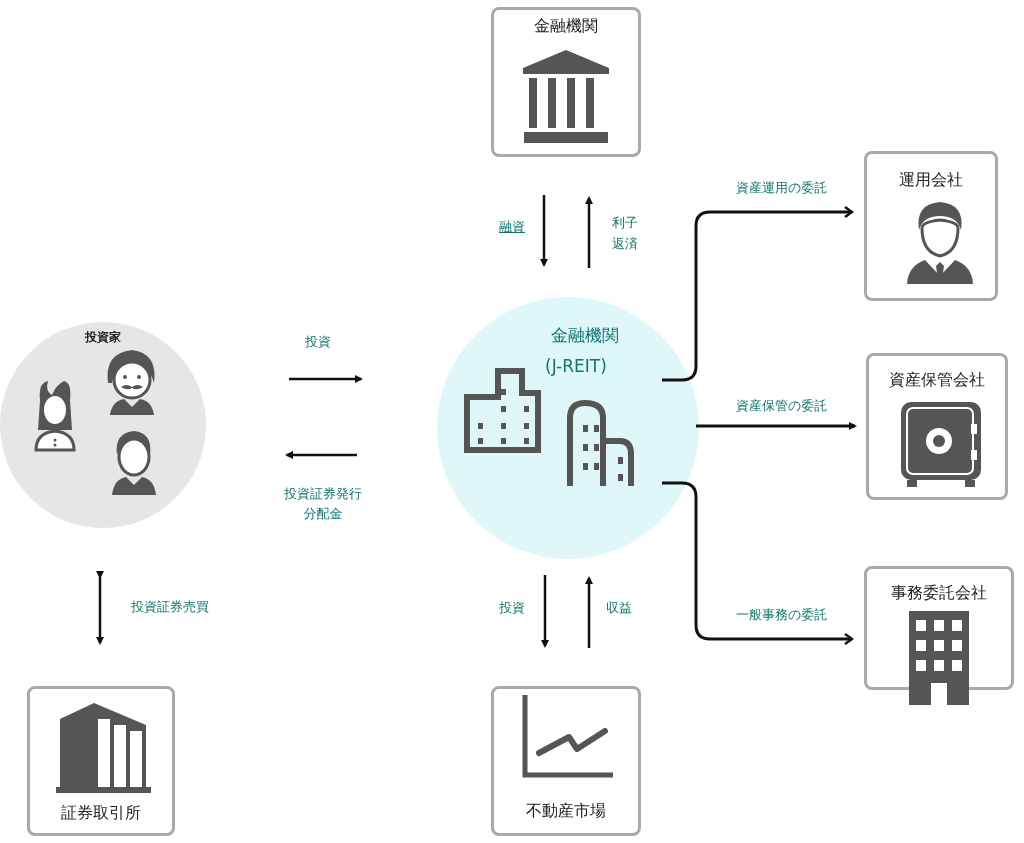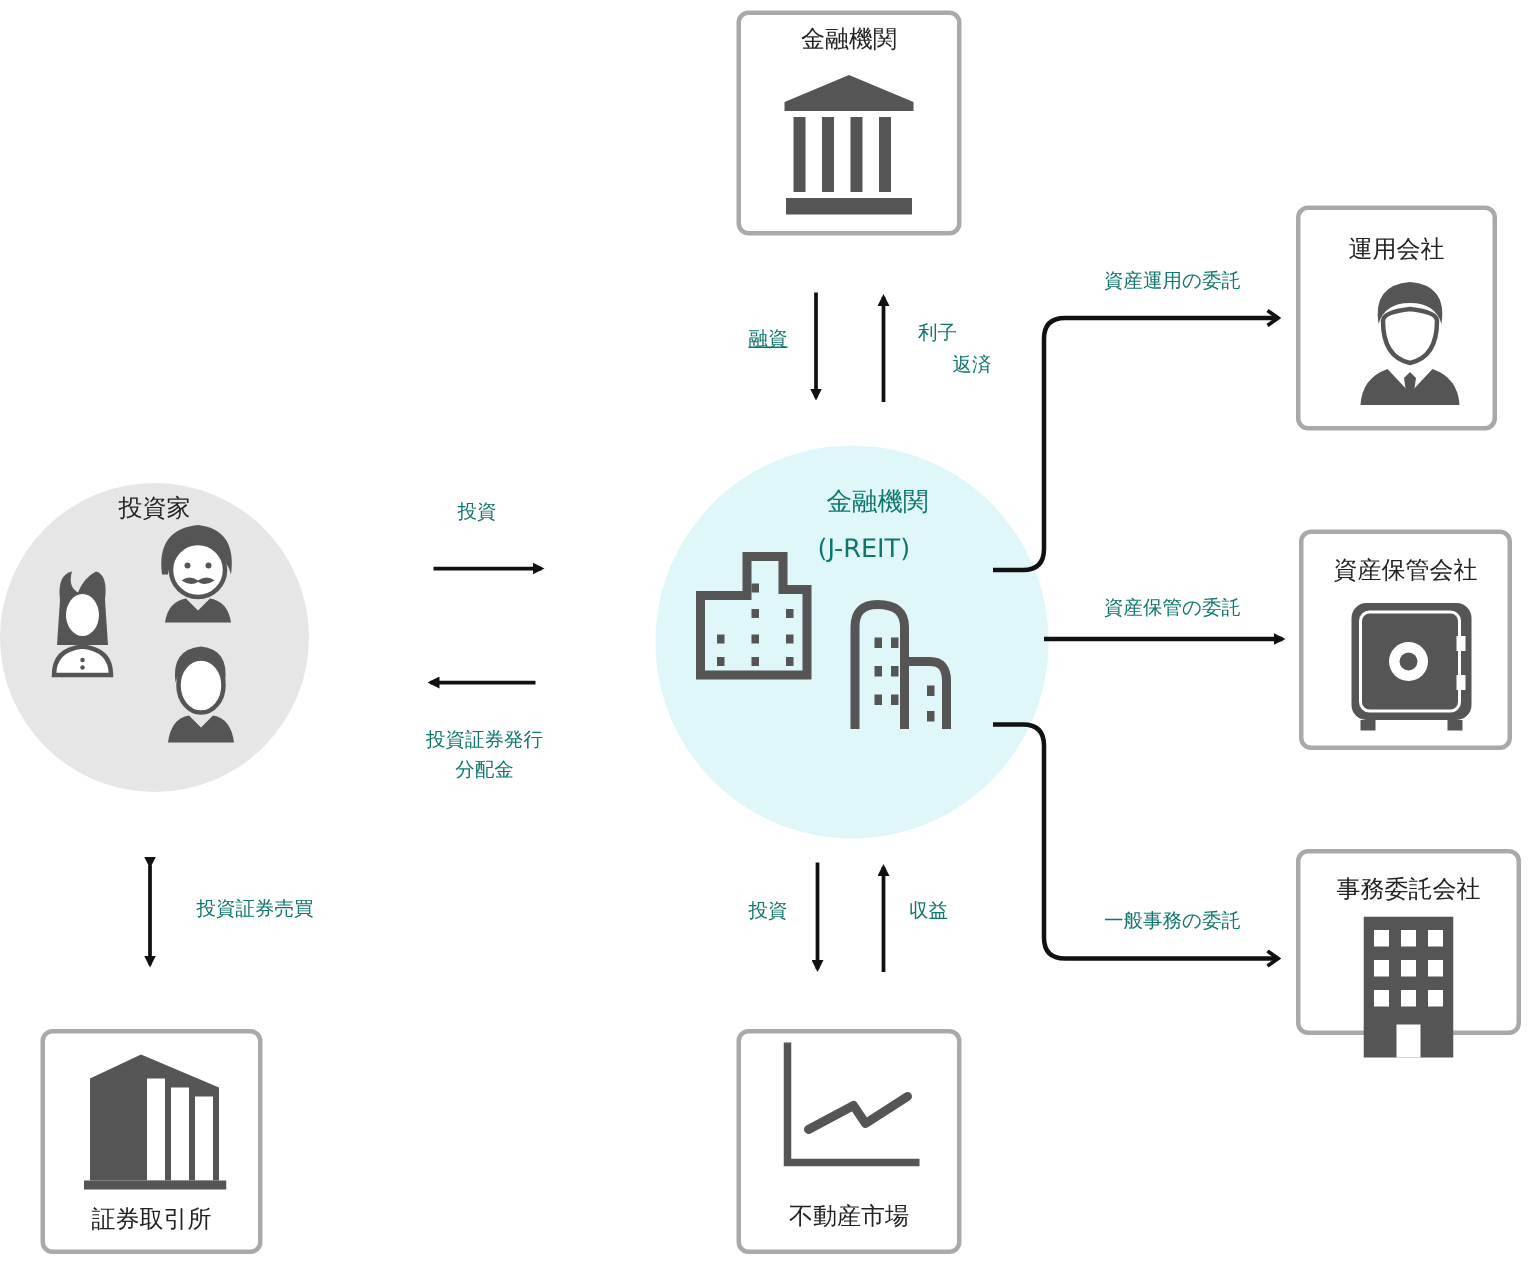--- a/index.html
+++ b/index.html
@@ -54,23 +54,23 @@
     <rect x="8" y="30" width="8" height="50" fill="#555"></rect>
     <rect x="27" y="30" width="8" height="50" fill="#555"></rect>
     <rect x="46" y="30" width="8" height="50" fill="#555"></rect>
     <rect x="65" y="30" width="8" height="50" fill="#555"></rect>
     <rect x="3" y="84" width="84" height="12" fill="#555"></rect>
   </svg>
 </div>
 
 <div class="lbl" style="left:499px;top:217px;text-decoration:underline;">融資</div>
 <div class="lbl" style="left:612px;top:213px;">利子</div>
-<div class="lbl" style="left:635px;top:234px;">返済</div>
+<div class="lbl" style="left:612px;top:234px;">返済</div>
 
-<div class="box-title abs" style="left:0;width:206px;top:329px;font-size:16px;">投資家</div>
+<div class="box-title abs" style="left:0;width:206px;top:329px;font-size:12px;font-weight:bold;">投資家</div>
 <svg class="icon" width="180" height="160" viewBox="0 0 180 160" style="left:20px;top:345px;">
 
   <g fill="#555">
     <path d="M88,38 Q84,8 112,5 Q138,8 134,38 Q130,22 112,22 Q94,22 92,38 Z"></path>
     <circle cx="112" cy="35" r="18" fill="#fff" stroke="#555" stroke-width="3"></circle>
     <circle cx="105" cy="32" r="2"></circle>
       <circle cx="119" cy="32" r="2"></circle>
     <path d="M101,42 Q106,38 112,42 Q118,38 123,42 Q117,46 112,43 Q107,46 101,42 Z"></path>
     <path d="M90,70 Q92,56 104,54 L112,62 L120,54 Q132,56 134,70 Z"></path>
   </g>
@@ -120,21 +120,21 @@
       <rect x="134" y="97" width="5" height="7"></rect>
     <rect x="158" y="91" width="5" height="7"></rect>
       <rect x="158" y="108" width="5" height="7"></rect>
   </g>
 </svg>
 
 <div class="lbl" style="left:736px;top:178px;">資産運用の委託</div>
 <div class="lbl" style="left:736px;top:396px;">資産保管の委託</div>
 <div class="lbl" style="left:736px;top:605px;">一般事務の委託</div>
 
-<div class="box" style="left:864px;top:137px;width:134px;height:150px;">
+<div class="box" style="left:864px;top:151px;width:134px;height:150px;">
   <div class="box-title" style="top:16px;">運用会社</div>
   <svg class="icon" width="70" height="90" viewBox="0 0 70 90" style="left:38px;top:46px;">
     <g fill="#555">
       <path d="M14,30 Q10,4 35,2 Q60,4 56,30 Q52,16 35,16 Q18,16 14,30 Z"></path>
       <path d="M17,28 Q17,52 35,56 Q53,52 53,28 Q53,22 35,20 Q17,22 17,28 Z" fill="#fff" stroke="#555" stroke-width="3"></path>
       <path d="M2,84 Q3,66 20,60 L35,76 L50,60 Q67,66 68,84 Z"></path>
       <path d="M31,66 L35,62 L39,66 L37,80 L33,80 Z"></path>
     </g>
   </svg>
 </div>

